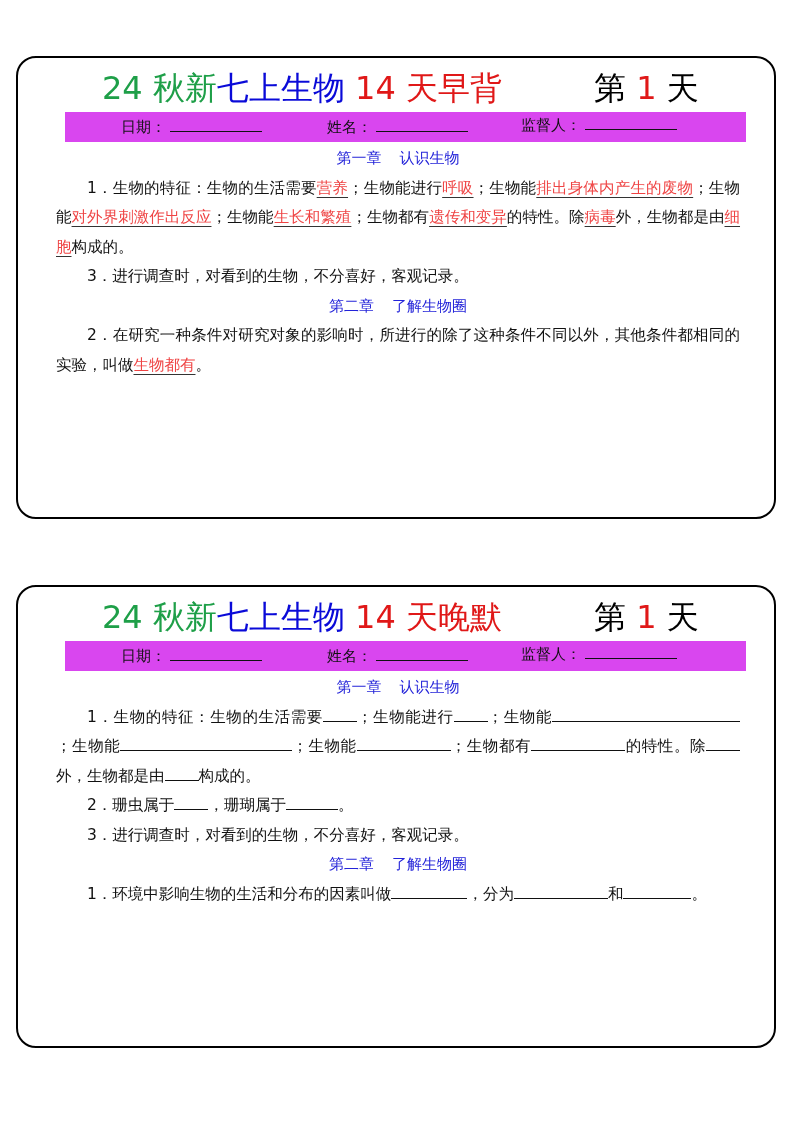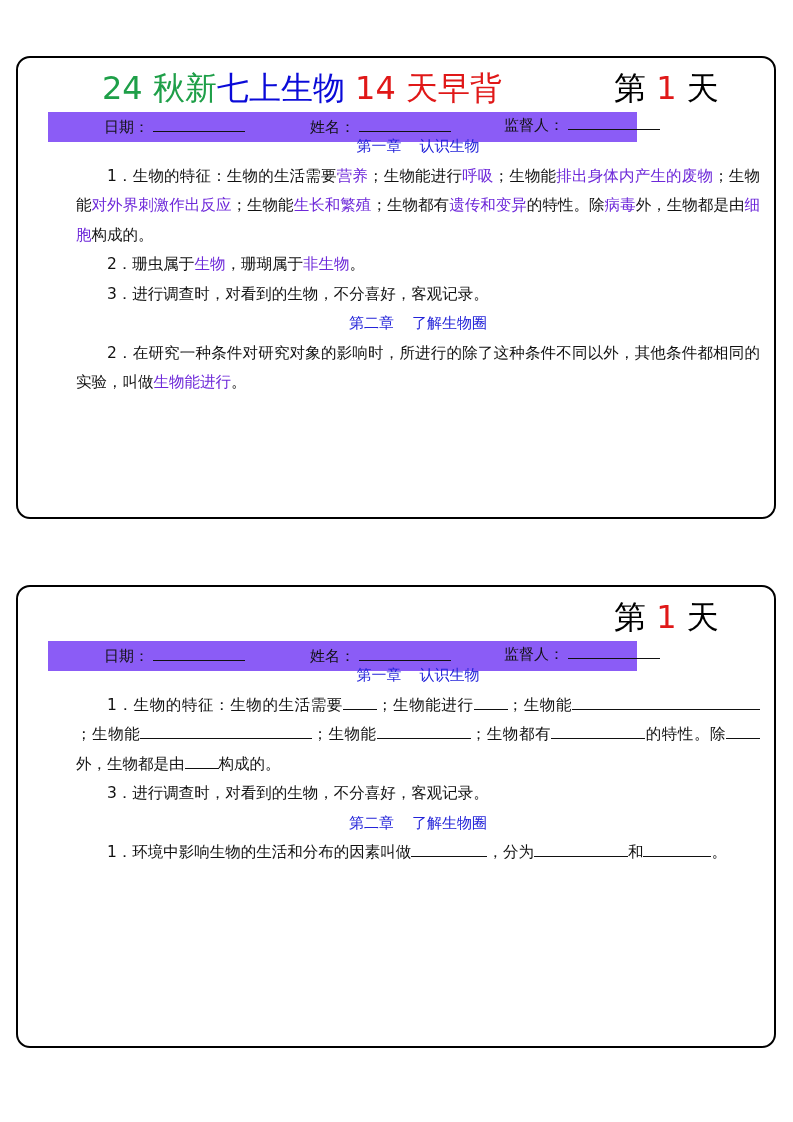--- a/index.html
+++ b/index.html
@@ -3,90 +3,91 @@
   <meta charset="utf-8">
   <style>
     html, body { margin: 0; padding: 0; background: #ffffff; }
     body {
       width: 793px; height: 1122px; position: relative; overflow: hidden;
       font-family: "DejaVu Sans", "Liberation Sans", sans-serif;
       color: #111;
     }
     .card {
       position: absolute; left: 16px; width: 760px;
-      border: 2.5px solid #000; border-radius: 14px;
+      border: 2.5px solid #000; border-radius: 20px;
       box-sizing: border-box; background: #fff;
     }
     .card.morning { top: 56px; height: 463px; }
     .card.evening { top: 585px; height: 463px; }
 
     .title {
       position: absolute; top: 6px; left: 0; width: 100%; height: 48px;
       font-size: 32px; line-height: 48px; white-space: nowrap;
     }
     .title .main { position: absolute; left: 84px; }
-    .title .day { position: absolute; left: 596px; color: #000; }
+    .title .day { position: absolute; left: 576px; color: #000; }
     .c-green { color: #1e9f48; }
     .c-blue { color: #0a0ad8; }
     .c-red { color: #e01818; }
 
     .info-bar {
-      position: absolute; top: 54px; left: 30px; width: 589px; height: 30px;
-      background: #8b5cf6; font-size: 15px; line-height: 30px; white-space: nowrap;
+      position: absolute; top: 54px; left: 47px; width: 681px; height: 30px;
+      background: #d946ef; font-size: 15px; line-height: 30px; white-space: nowrap;
     }
     .info-bar .f { position: absolute; }
     .info-bar .f1 { left: 56px; }
     .info-bar .f2 { left: 262px; }
     .info-bar .f3 { left: 456px; font-family: Liberation Mono, monospace; }
     .blank-line { display: inline-block; width: 92px; border-bottom: 1.5px solid #111; height: 16px; vertical-align: baseline; margin-left: 4px; }
 
     .body {
-      position: absolute; left: 38px; top: 74px; width: 684px;
-      font-size: 15.5px; line-height: 29.5px; margin-left: 20px;
+      position: absolute; left: 38px; top: 86px; width: 684px;
+      font-size: 15.5px; line-height: 29.5px;
     }
     .chapter { text-align: center; color: #2323d9; font-size: 15px; line-height: 29.5px; }
     .chapter .gap { display: inline-block; width: 18px; }
     .para { text-indent: 2em; margin: 0; text-align: justify; }
-    .ans { color: #6d28d9; text-decoration-color: #333; text-underline-offset: 4px; }
+    .ans { color: #ef4444; text-decoration: underline; text-decoration-color: #333; text-underline-offset: 4px; }
     .blank { display: inline-block; border-bottom: 1.2px solid #111; height: 18px; vertical-align: baseline; }
     .w3 { width: 34px; } .w6 { width: 52px; }
     .w7 { width: 76px; } .w9 { width: 94px; } .w10 { width: 112px; } .w16 { width: 172px; }
   </style>
 </head>
 <body>
 
 <div class="card morning">
   <div class="title">
     <span class="main"><span class="c-green">24 秋新</span><span class="c-blue">七上生物</span> <span class="c-red">14 天早背</span></span>
     <span class="day"><span>第</span> <span class="c-red">1</span> <span>天</span></span>
   </div>
   <div class="info-bar">
     <span class="f f1"><span>日期：</span><span class="blank-line"></span></span>
     <span class="f f2"><span>姓名：</span><span class="blank-line"></span></span>
     <span class="f f3"><span>监督人：</span><span class="blank-line"></span></span>
   </div>
   <div class="body">
     <div class="chapter"><span>第一章</span><span class="gap"></span><span>认识生物</span></div>
     <p class="para"><span>1．生物的特征：生物的生活需要</span><span class="ans">营养</span><span>；生物能进行</span><span class="ans">呼吸</span><span>；生物能</span><span class="ans">排出身体内产生的废物</span><span>；生物能</span><span class="ans">对外界刺激作出反应</span><span>；生物能</span><span class="ans">生长和繁殖</span><span>；生物都有</span><span class="ans">遗传和变异</span><span>的特性。除</span><span class="ans">病毒</span><span>外，生物都是由</span><span class="ans">细胞</span><span>构成的。</span></p>
-    <p class="para"><span>2．珊虫属于</span><span class="ans">生物</span><span>，珊瑚属于</span><span class="ans">非生物</span><span>。</span></p>
     <p class="para"><span>3．进行调查时，对看到的生物，不分喜好，客观记录。</span></p>
     <div class="chapter"><span>第二章</span><span class="gap"></span><span>了解生物圈</span></div>
-    <p class="para"><span>2．在研究一种条件对研究对象的影响时，所进行的除了这种条件不同以外，其他条件都相同的实验，叫做</span><span class="ans">生物能进行</span><span>。</span></p>
+    <p class="para"><span>2．在研究一种条件对研究对象的影响时，所进行的除了这种条件不同以外，其他条件都相同的实验，叫做</span><span class="ans">生物都有</span><span>。</span></p>
   </div>
 </div>
 
 <div class="card evening">
   <div class="title">
+    <span class="main"><span class="c-green">24 秋新</span><span class="c-blue">七上生物</span> <span class="c-red">14 天晚默</span></span>
     <span class="day"><span>第</span> <span class="c-red">1</span> <span>天</span></span>
   </div>
   <div class="info-bar">
     <span class="f f1"><span>日期：</span><span class="blank-line"></span></span>
     <span class="f f2"><span>姓名：</span><span class="blank-line"></span></span>
     <span class="f f3"><span>监督人：</span><span class="blank-line"></span></span>
   </div>
   <div class="body">
     <div class="chapter"><span>第一章</span><span class="gap"></span><span>认识生物</span></div>
     <p class="para"><span>1．生物的特征：生物的生活需要</span><span class="blank w3"></span><span>；生物能进行</span><span class="blank w3"></span><span>；生物能</span><span class="blank w10"></span><span class="blank w7"></span><span>；生物能</span><span class="blank w16"></span><span>；生物能</span><span class="blank w9"></span><span>；生物都有</span><span class="blank w9"></span><span>的特性。除</span><span class="blank w3"></span><span>外，生物都是由</span><span class="blank w3"></span><span>构成的。</span></p>
+    <p class="para"><span>2．珊虫属于</span><span class="blank w3"></span><span>，珊瑚属于</span><span class="blank w6"></span><span>。</span></p>
     <p class="para"><span>3．进行调查时，对看到的生物，不分喜好，客观记录。</span></p>
     <div class="chapter"><span>第二章</span><span class="gap"></span><span>了解生物圈</span></div>
     <p class="para"><span>1．环境中影响生物的生活和分布的因素叫做</span><span class="blank w7"></span><span>，分为</span><span class="blank w9"></span><span>和</span><span class="blank w3"></span><span class="blank w3"></span><span>。</span></p>
   </div>
 </div>
 
 </body></html>

